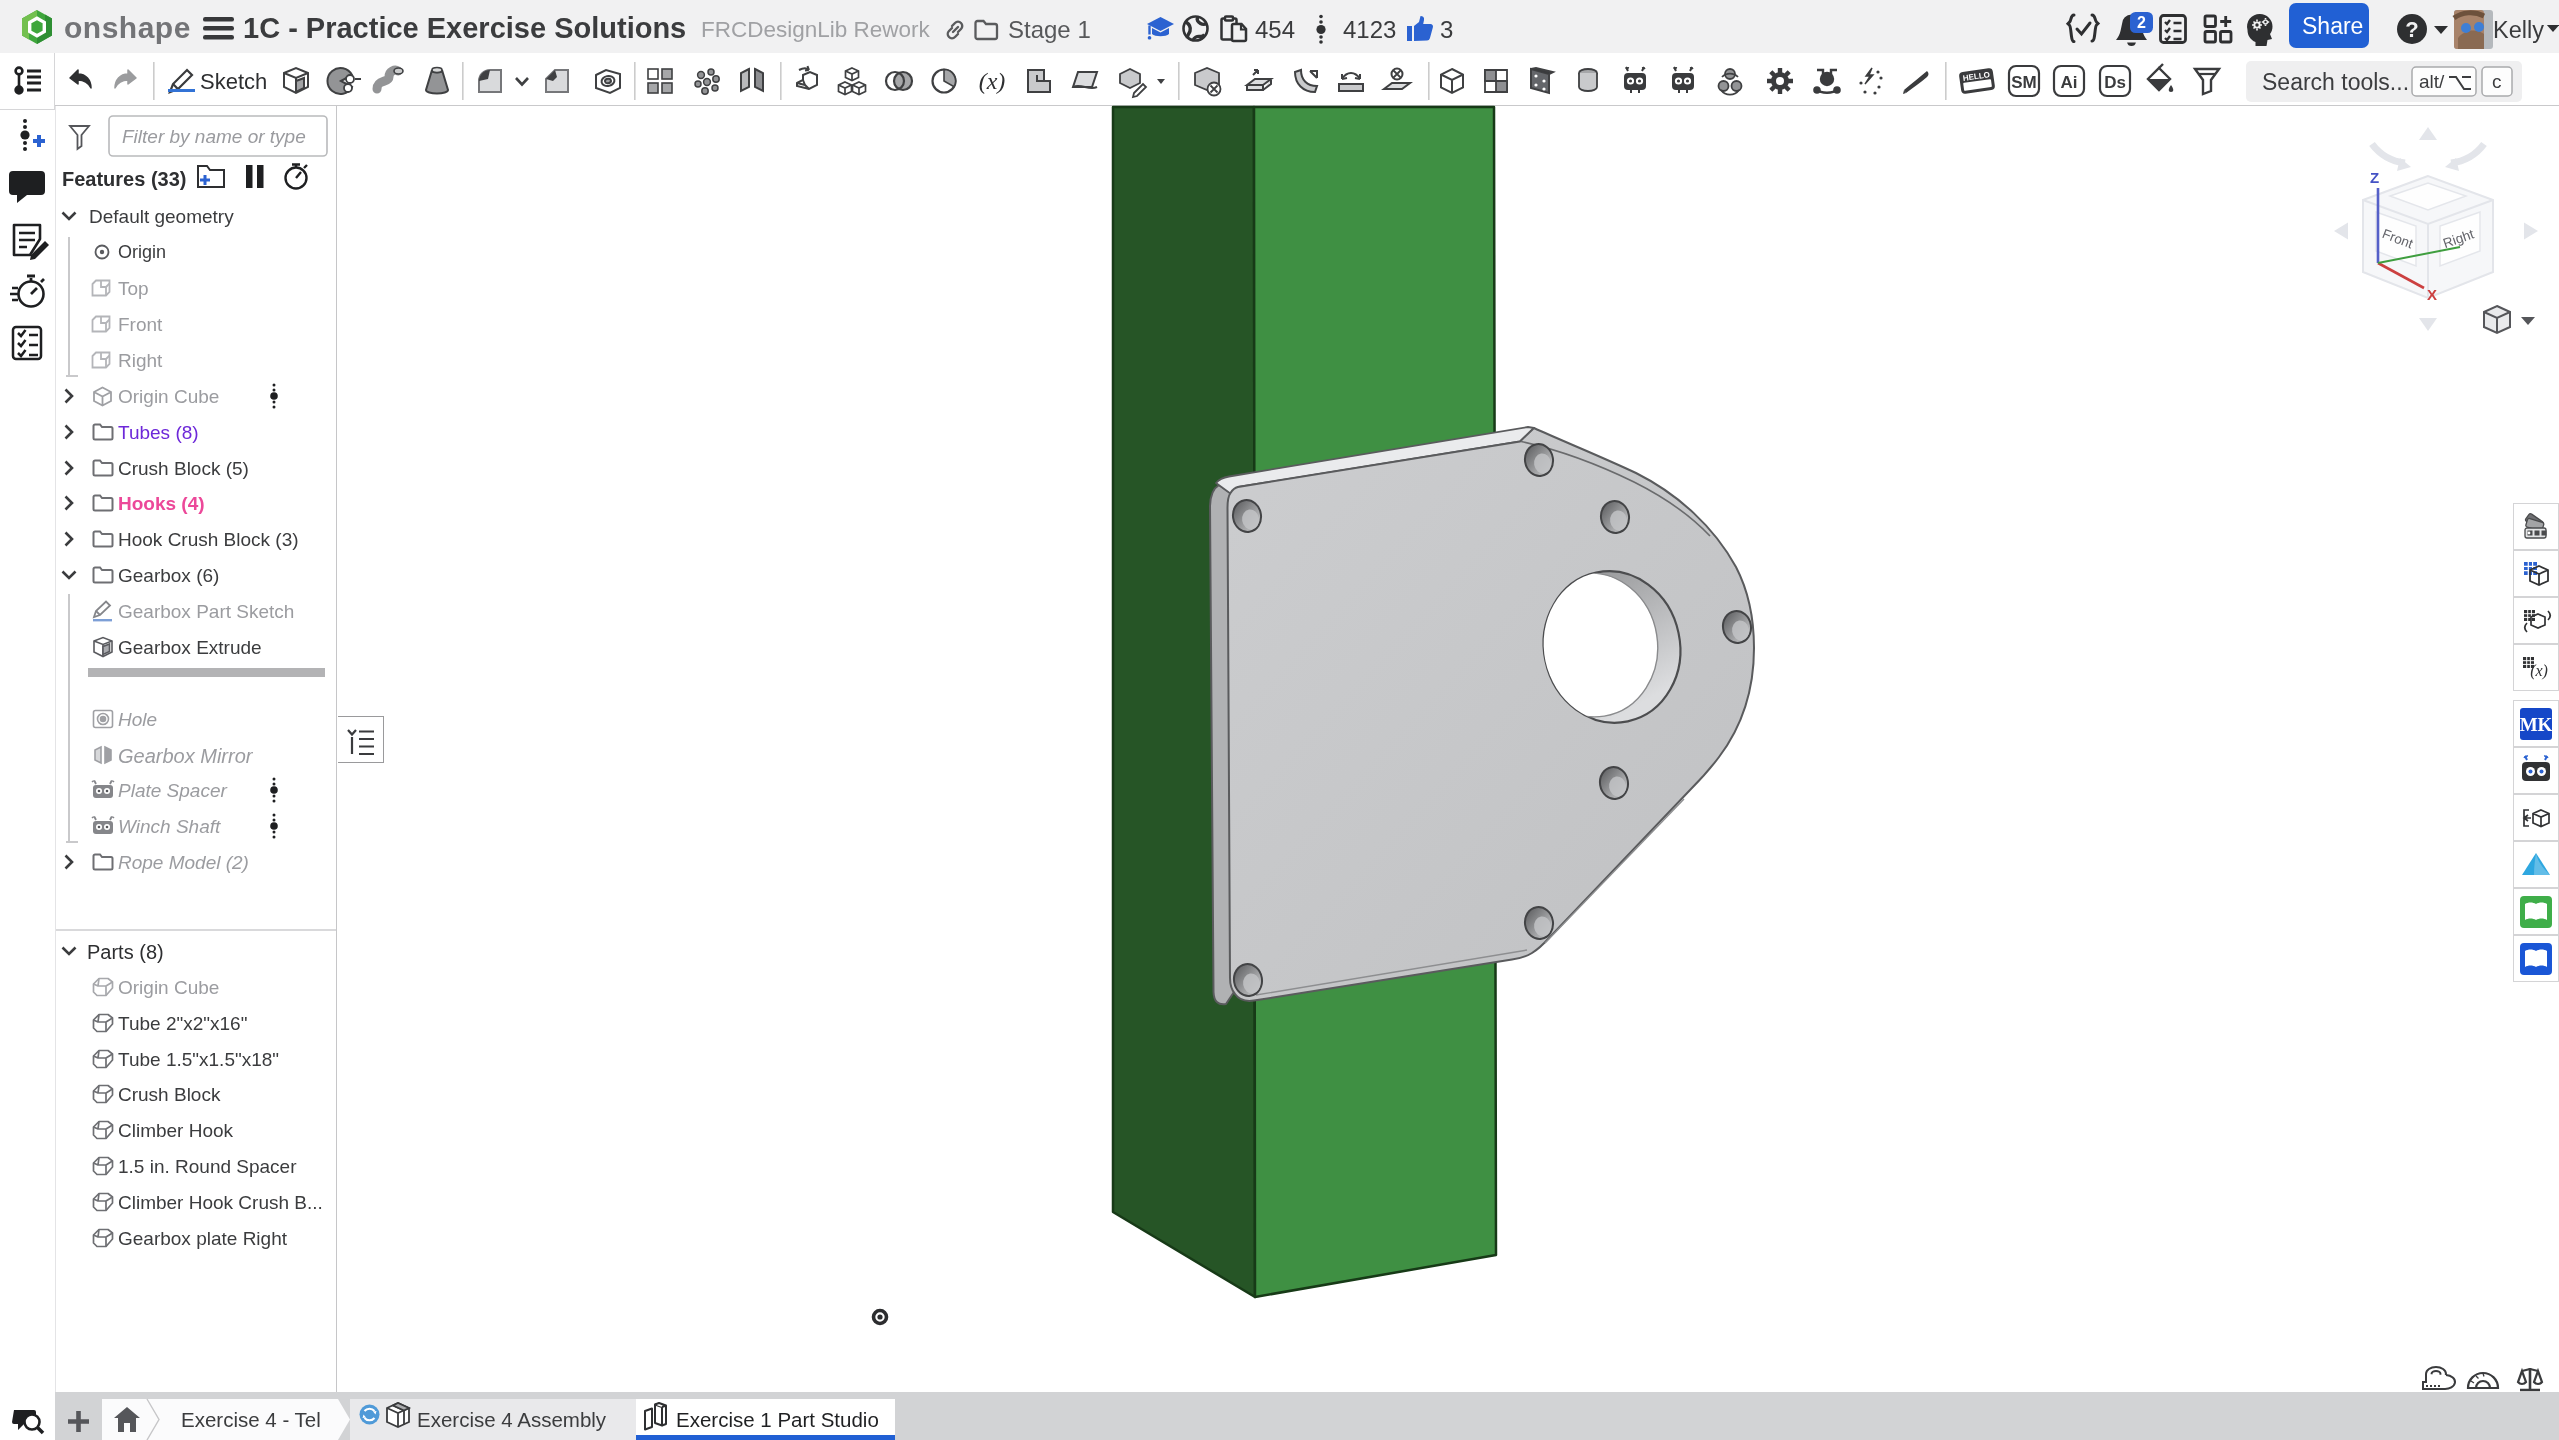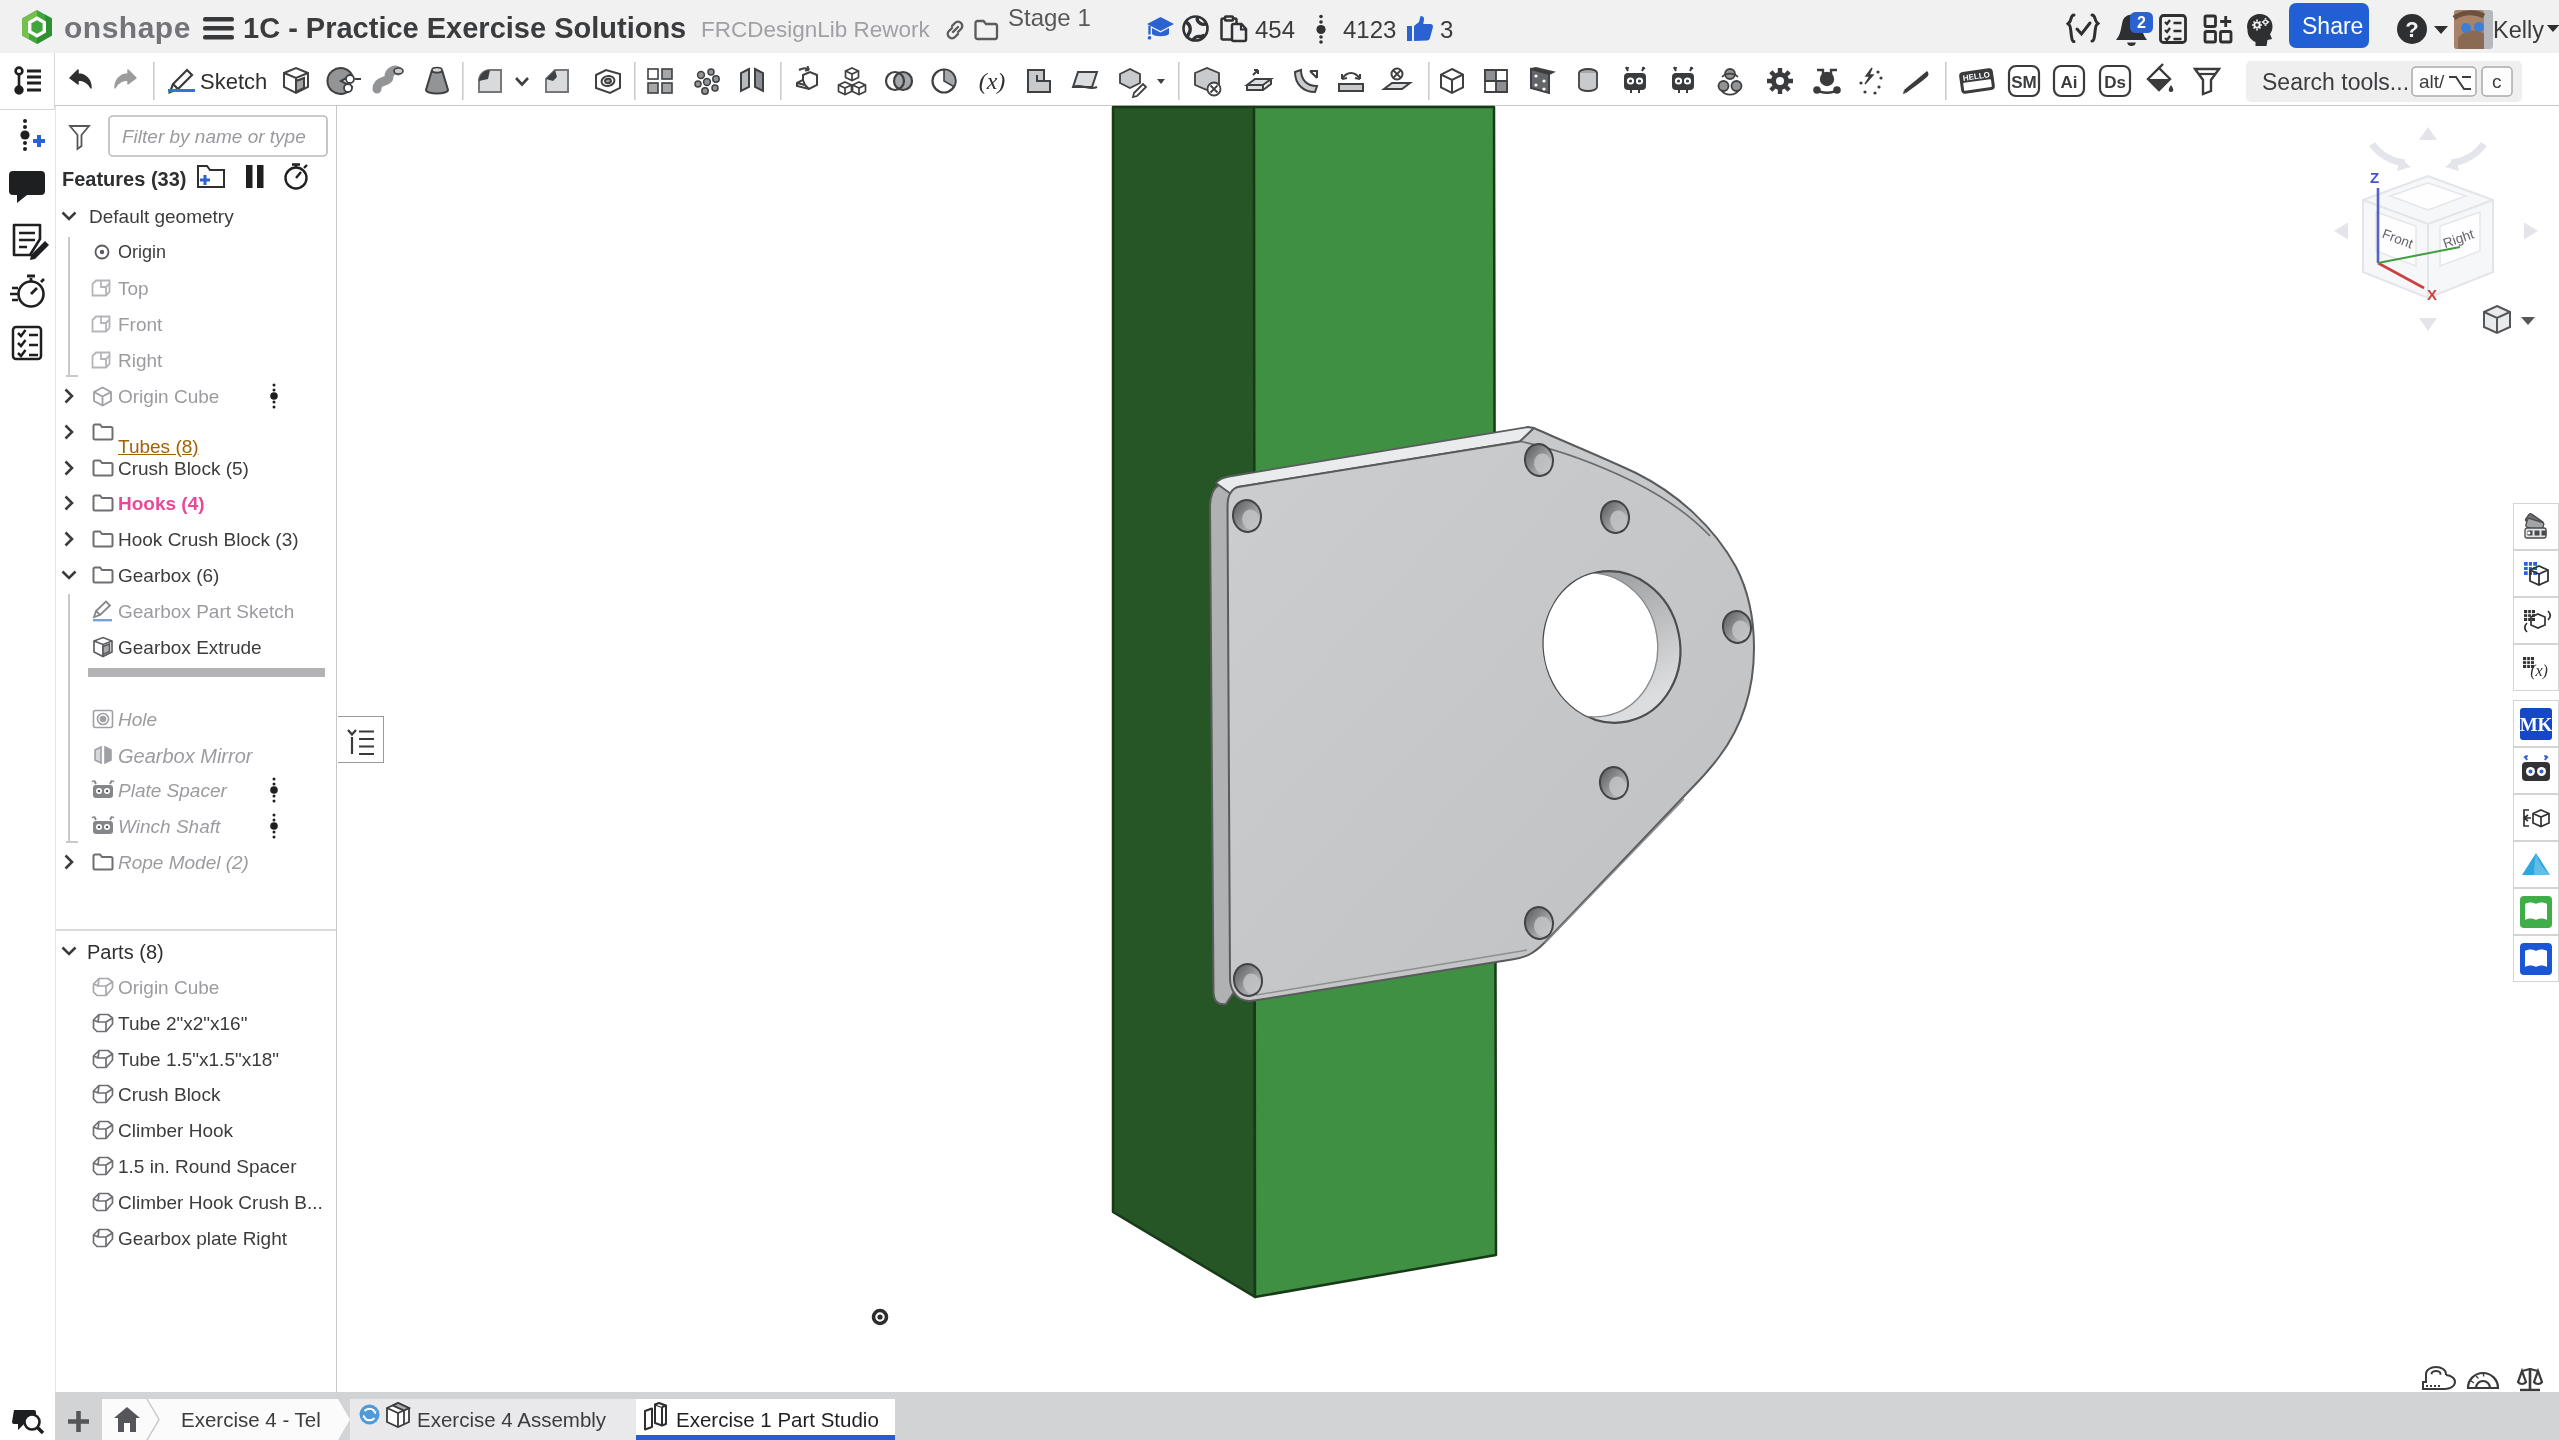--- a/index.html
+++ b/index.html
@@ -28,21 +28,21 @@
 <svg class="abs" style="left:943px;top:18px" width="24" height="24" viewBox="0 0 24 24">
 <g stroke="#5a5b5d" stroke-width="2.4" fill="none" stroke-linecap="round">
 <path d="M10 14 L15 9"></path>
 <path d="M9 8 l3-3 a4.2 4.2 0 0 1 6 6 l-3 3"></path>
 <path d="M15 16 l-3 3 a4.2 4.2 0 0 1 -6 -6 l3-3"></path>
     </g>
   </svg>
 <svg class="abs" style="left:974px;top:19px" width="25" height="22" viewBox="0 0 25 22">
 <path d="M1.5 4 a2 2 0 0 1 2-2 h6 l2.5 3 h9 a2 2 0 0 1 2 2 v11 a2 2 0 0 1 -2 2 h-17.5 a2 2 0 0 1 -2-2 Z" fill="none" stroke="#5a5b5d" stroke-width="2.3"></path>
   </svg>
-<div class="txt" style="left:1008px;top:4px;font-size:24px;color:#57585a">Stage 1</div>
+<div class="txt" style="left:1008px;top:16px;font-size:24px;color:#57585a">Stage 1</div>
 <svg class="abs" style="left:1146px;top:15px" width="29" height="26" viewBox="0 0 29 26">
 <path d="M14.5 2 L28 9 L14.5 16 L1 9 Z" fill="#2b62d1"></path>
 <path d="M6 13 v6 c3 3 14 3 17 0 v-6 l-8.5 4.5 Z" fill="#2b62d1"></path>
 <path d="M3.5 10.5 v9" stroke="#2b62d1" stroke-width="2.4" fill="none"></path>
 <path d="M3.5 21 a1.8 1.8 0 1 0 0.01 0" fill="#2b62d1"></path>
   </svg>
 <svg class="abs" style="left:1182px;top:15px" width="27" height="27" viewBox="0 0 27 27">
 <circle cx="13.5" cy="13.5" r="12" fill="none" stroke="#313234" stroke-width="2.6"></circle>
 <path d="M4 7 c3 2 5 5 4 9 c-0.7 2.6-3 4-2.5 7 M16 2 c-2 3 0 5 2.5 6.5 c2.5 1.5 4.5 1 6.5 0 M11 25.5 c1-3 4-4.5 7-4 c2 0.3 3.5-0.5 4.5-2" stroke="#313234" stroke-width="3.4" fill="none"></path>
   </svg>
@@ -532,21 +532,21 @@
       <circle cx="5" cy="19" r="1.5"></circle>
       <circle cx="5" cy="24" r="1.5"></circle>
     </g>
   </svg>
 <svg class="abs" style="left:64px;top:424px" width="10" height="16" viewBox="0 0 10 16">
     <path d="M1.5 1.5 L8 8 L1.5 14.5" stroke="#3b3c3e" stroke-width="2.6" fill="none"></path>
   </svg>
 <svg class="abs" style="left:92px;top:423px" width="22" height="18" viewBox="0 0 22 18">
     <path d="M1.5 3 a1.5 1.5 0 0 1 1.5 -1.5 h5 l2 2.5 h9 a1.5 1.5 0 0 1 1.5 1.5 v9.5 a1.5 1.5 0 0 1 -1.5 1.5 h-16 a1.5 1.5 0 0 1 -1.5 -1.5 Z" fill="none" stroke="#6e6f73" stroke-width="2"></path>
   </svg>
-<div class="txt" style="left:118px;top:436px;font-size:19px;color:#a16207;text-decoration:underline;">Tubes (8)</div>
+<div class="txt" style="left:118px;top:422px;font-size:19px;color:#6d28d9;">Tubes (8)</div>
 <svg class="abs" style="left:64px;top:460px" width="10" height="16" viewBox="0 0 10 16">
     <path d="M1.5 1.5 L8 8 L1.5 14.5" stroke="#3b3c3e" stroke-width="2.6" fill="none"></path>
   </svg>
 <svg class="abs" style="left:92px;top:459px" width="22" height="18" viewBox="0 0 22 18">
     <path d="M1.5 3 a1.5 1.5 0 0 1 1.5 -1.5 h5 l2 2.5 h9 a1.5 1.5 0 0 1 1.5 1.5 v9.5 a1.5 1.5 0 0 1 -1.5 1.5 h-16 a1.5 1.5 0 0 1 -1.5 -1.5 Z" fill="none" stroke="#6e6f73" stroke-width="2"></path>
   </svg>
 <div class="txt" style="left:118px;top:458px;font-size:19px;color:#3b3c3e;">Crush Block (5)</div>
 <svg class="abs" style="left:64px;top:495px" width="10" height="16" viewBox="0 0 10 16">
     <path d="M1.5 1.5 L8 8 L1.5 14.5" stroke="#3b3c3e" stroke-width="2.6" fill="none"></path>
   </svg>

